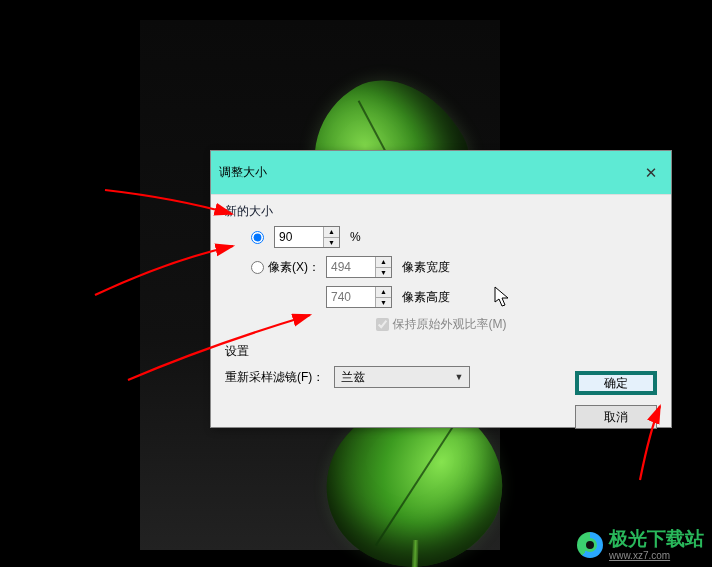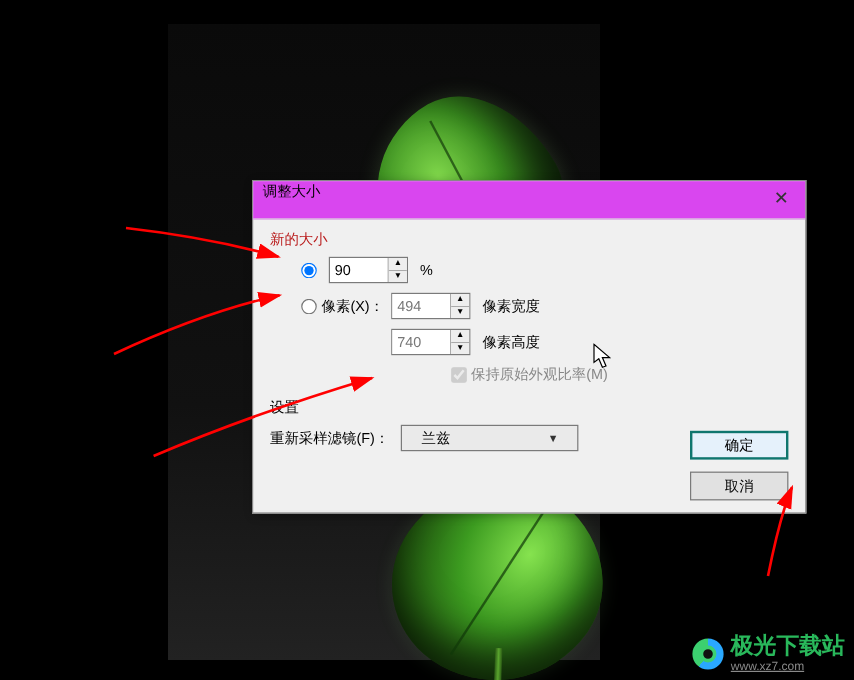--- a/index.html
+++ b/index.html
@@ -50,33 +50,33 @@
 
 .dialog {
   position: absolute;
   left: 210px; top: 150px;
   width: 462px; height: 278px;
   background: #f0f0f0;
   border: 1px solid #888;
   box-shadow: 2px 2px 8px rgba(0,0,0,.3);
 }
 .titlebar {
-  height: 32px; background: #d946ef;
+  height: 44px; background: #5eead4;
   border-bottom: 1px solid #ddd;
-  display: flex; 
+  display: flex; align-items: center;
   padding-left: 8px;
 }
 .titlebar .ttl { flex: 1; font-size: 12px; color:#000; }
 .closebtn {
   width: 40px; height: 28px; display:flex; align-items:center; justify-content:center;
   font-size: 15px; color:#333; cursor:pointer;
 }
 
 .dlg-body { padding: 8px 14px 10px 14px; position:relative; height: calc(100% - 28px); }
-.group-label { font-size:12px; color:#b91c1c; margin-bottom:6px; }
+.group-label { font-size:12px; color:#0f172a; margin-bottom:6px; }
 .row { display:flex; align-items:center; margin: 6px 0 8px 0; }
 .row .indent { width: 26px; }
 .radio { width:13px; height:13px; margin-right:4px; }
 .lbl { color:#000; }
 .spinner {
   display:inline-flex; align-items:stretch; height:22px;
   border:1px solid #7a7a7a; background:#fff;
 }
 .spinner input {
   width: 48px; border:none; padding:0 4px; font-size:12px; outline:none; background:#fff; color:#000;
@@ -86,34 +86,34 @@
 .spinner .sp-btns div { flex:1; display:flex; align-items:center; justify-content:center; font-size:7px; background:#eee; cursor:pointer; }
 .spinner .sp-btns div:first-child{ border-bottom:1px solid #aaa; }
 .after-txt { margin-left: 10px; color:#000; }
 
 .chk { width:13px; height:13px; margin-right:4px; }
 .chk-wrap { display:flex; align-items:center; justify-content:center; margin: 6px 0 10px 0; color:#888; }
 
 .settings-label { font-size:12px; color:#000; margin-top:2px; }
 .filter-row { display:flex; align-items:center; margin-top:6px; }
 .combo {
-  width: 148px; height:22px; border:1px solid #7a7a7a; background:#eaeaea;
-  display:flex; align-items:center; padding:0 16px; justify-content:space-between;
+  width: 136px; height:22px; border:1px solid #7a7a7a; background:#eaeaea;
+  display:flex; align-items:center; padding:0 6px; justify-content:space-between;
   cursor:pointer;
 }
 .combo .cv { color:#000; }
 .combo .arr { font-size:9px; color:#333; }
 
 .btn-col { position:absolute; right:14px; bottom:14px; display:flex; flex-direction:column; gap:10px; }
 .btn {
   width: 82px; height:24px; border:1px solid #7a7a7a; background:#e1e1e1;
   display:flex; align-items:center; justify-content:center; cursor:pointer;
   font-size:12px; color:#000;
 }
-.btn.primary { border:2px solid #0f766e; background:#e5f1fb; }
+.btn.primary { border:4px solid #0f766e; background:#e5f1fb; }
 
 .cursor {
   position:absolute; left: 494px; top: 286px; pointer-events:none;
 }
 
 .watermark {
   position:absolute; right:8px; bottom:6px; display:flex; align-items:center; gap:6px;
   color:#3cd070; font-size:14px; pointer-events:none;
 }
 .watermark .wm-icon{

